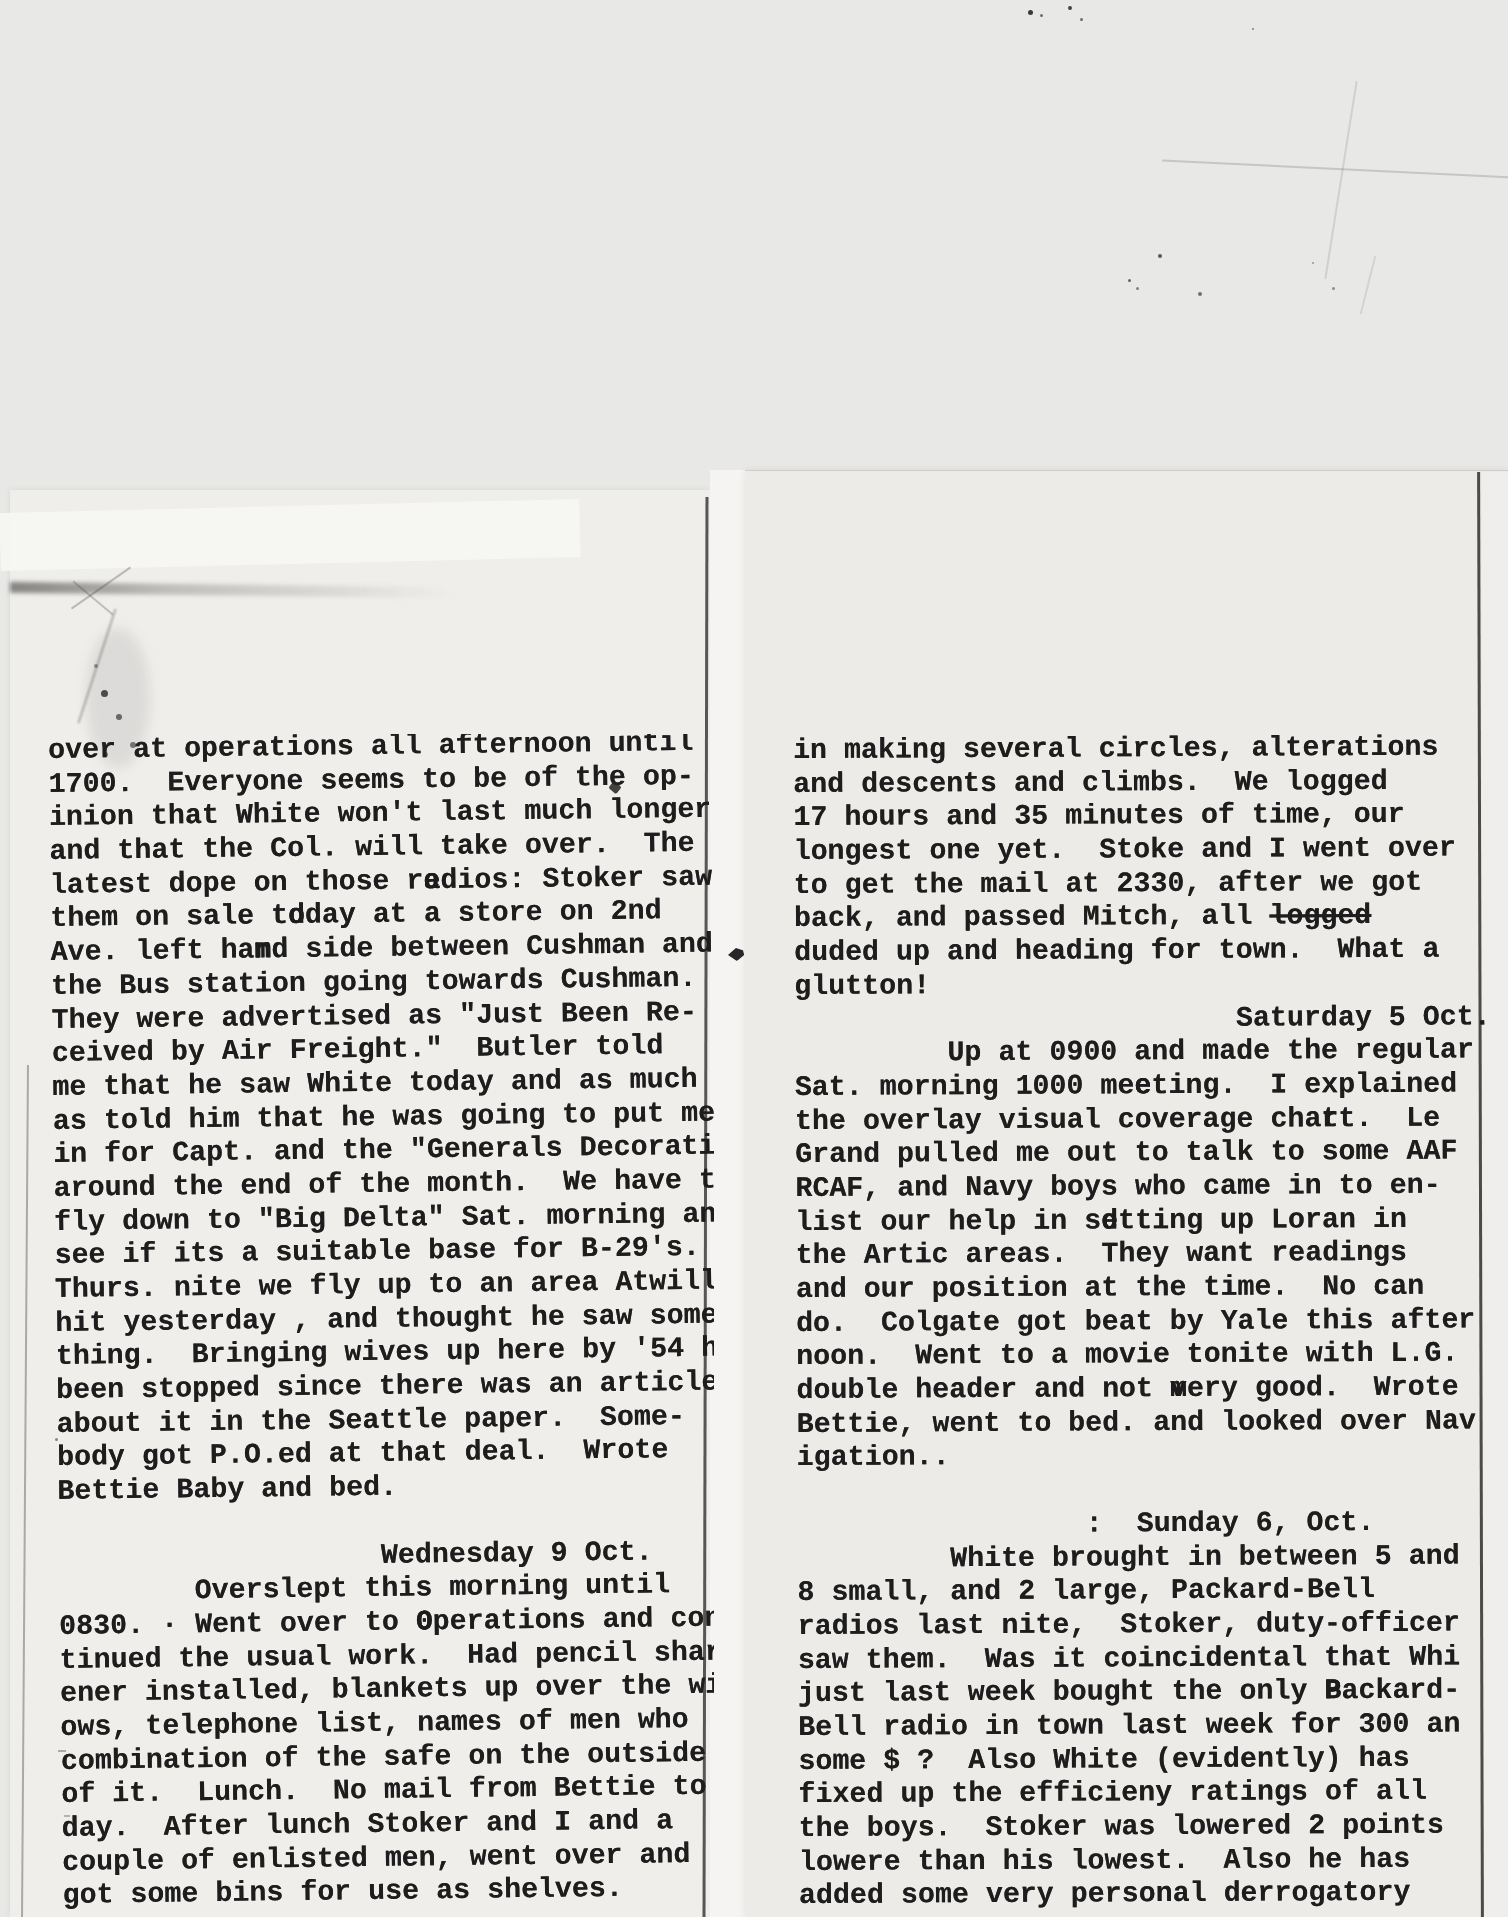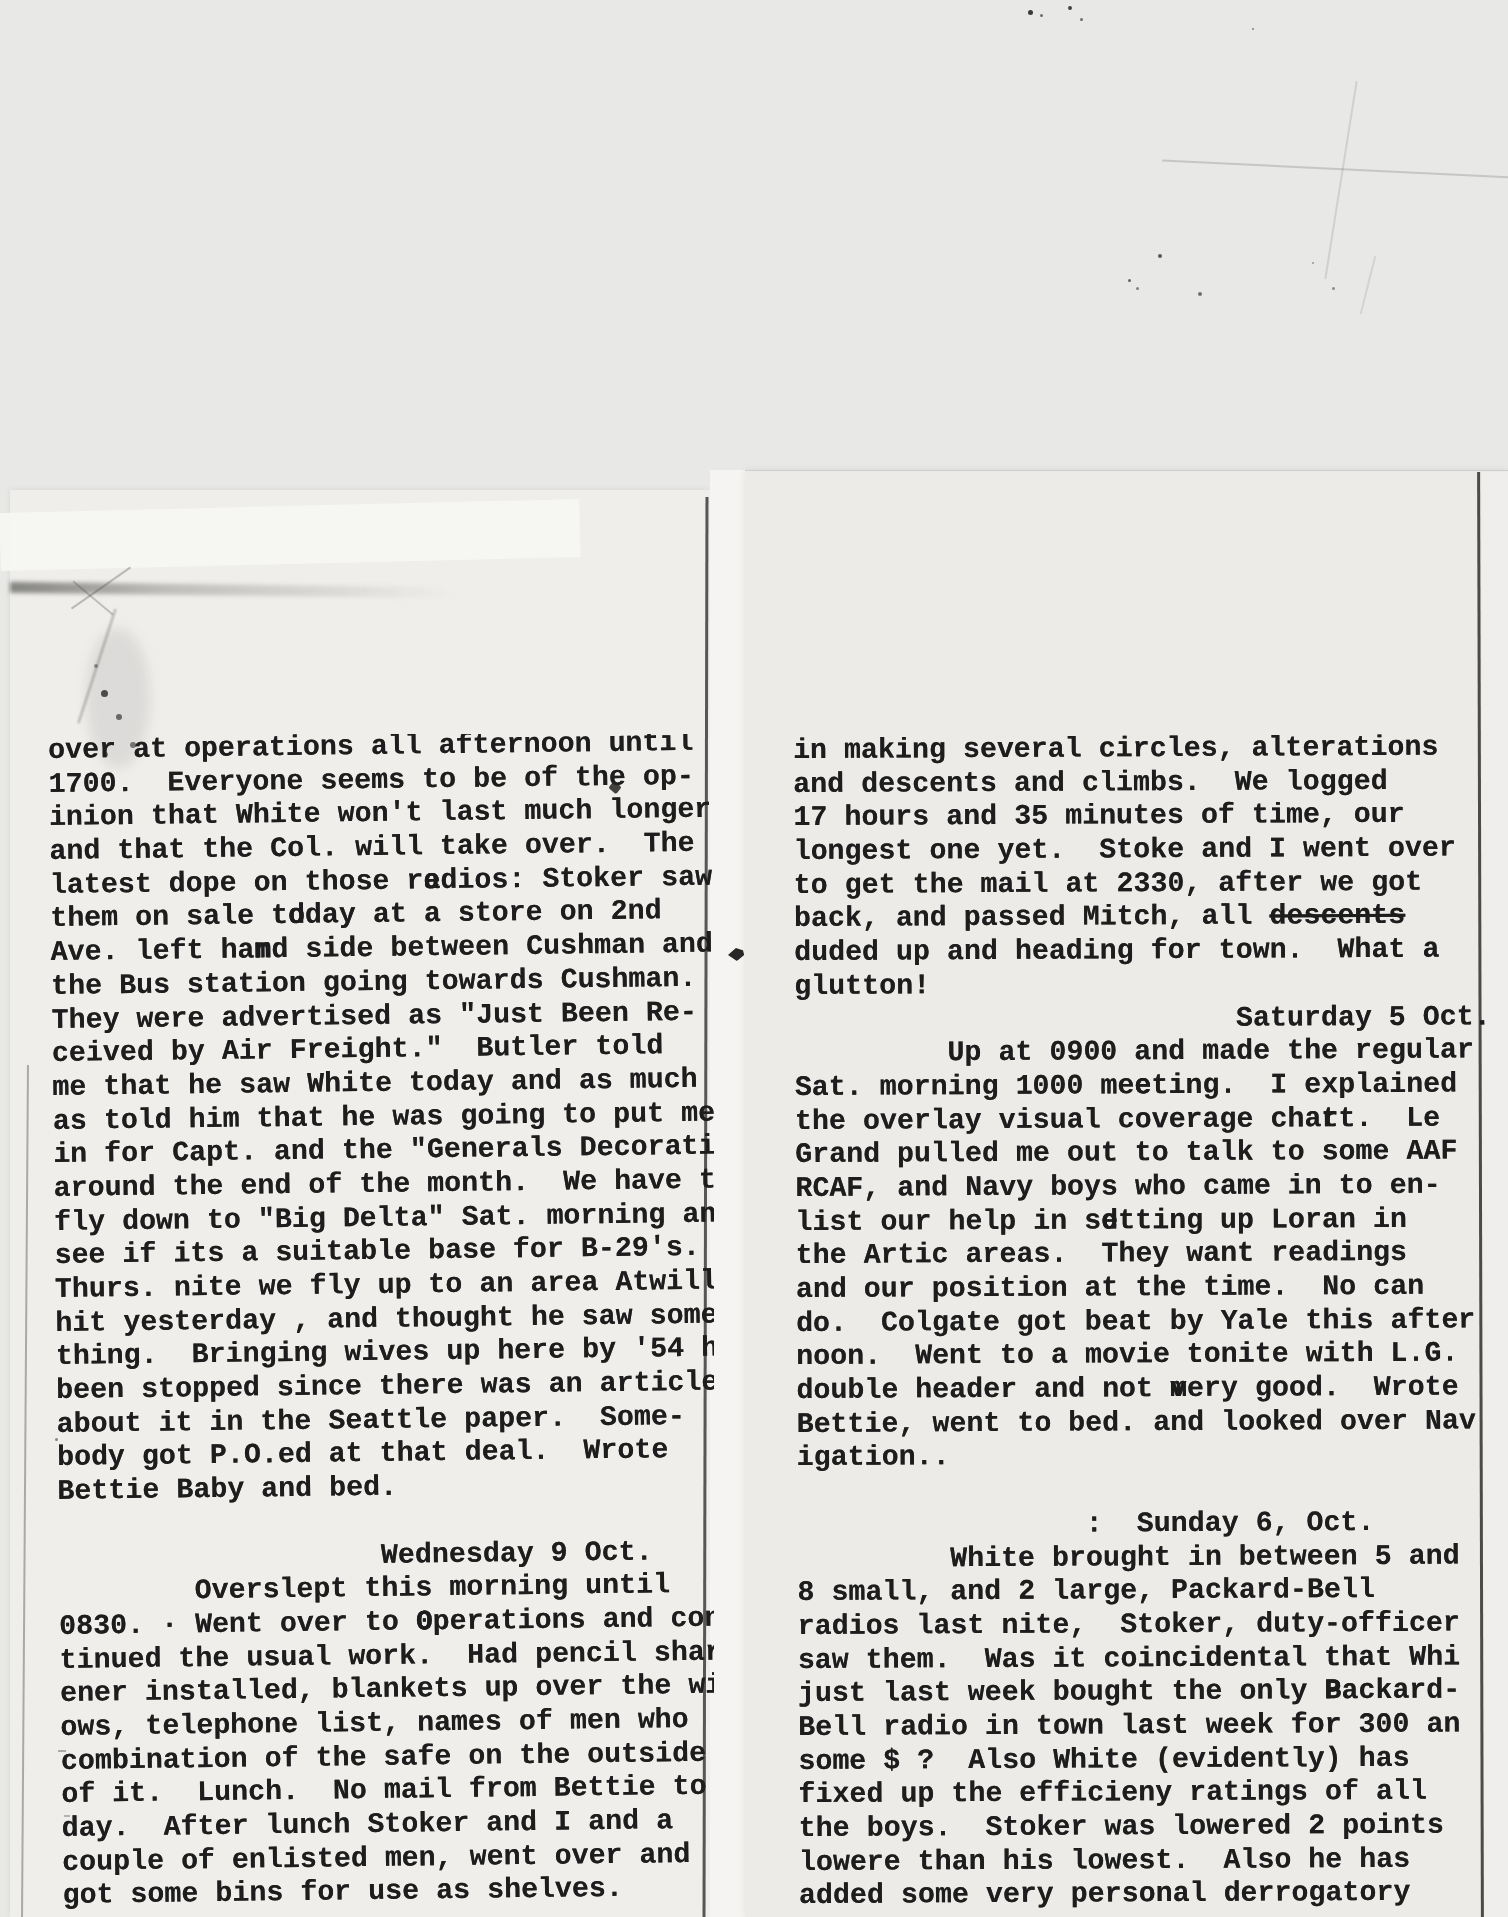--- a/index.html
+++ b/index.html
@@ -105,21 +105,21 @@
       <div class="line">got some bins for use as shelves.</div>
     </div>
 </div>
 <div class="col-clip" id="right-col">
   <div class="col-ink" id="right-ink">
       <div class="line">in making several circles, alterations</div>
       <div class="line">and descents and climbs.  We logged</div>
       <div class="line">17 hours and 35 minutes of time, our</div>
       <div class="line">longest one yet.  Stoke and I went over</div>
       <div class="line">to get the mail at 2330, after we got</div>
-      <div class="line">back, and passed Mitch, all <s class="xout">descents</s></div>
+      <div class="line">back, and passed Mitch, all <s class="xout">logged</s></div>
       <div class="line">duded up and heading for town.  What a</div>
       <div class="line">glutton!</div>
       <div class="line">                          Saturday 5 Oct.</div>
       <div class="line">         Up at 0900 and made the regular</div>
       <div class="line">Sat. morning 1000 me<span class="ovr"><span class="u">e</span><span class="o">e</span></span>ting.  I explained</div>
       <div class="line">the overlay visual coverage cha<span class="ovr"><span class="u">r</span><span class="o">t</span></span>t.  Le</div>
       <div class="line">Grand pulled me out to talk to some AAF</div>
       <div class="line">RCAF, and Navy boys who came in to en-</div>
       <div class="line">list our help in s<span class="ovr"><span class="u">e</span><span class="o">d</span></span>tting up Loran in</div>
       <div class="line">the Artic areas.  They want readings</div>

